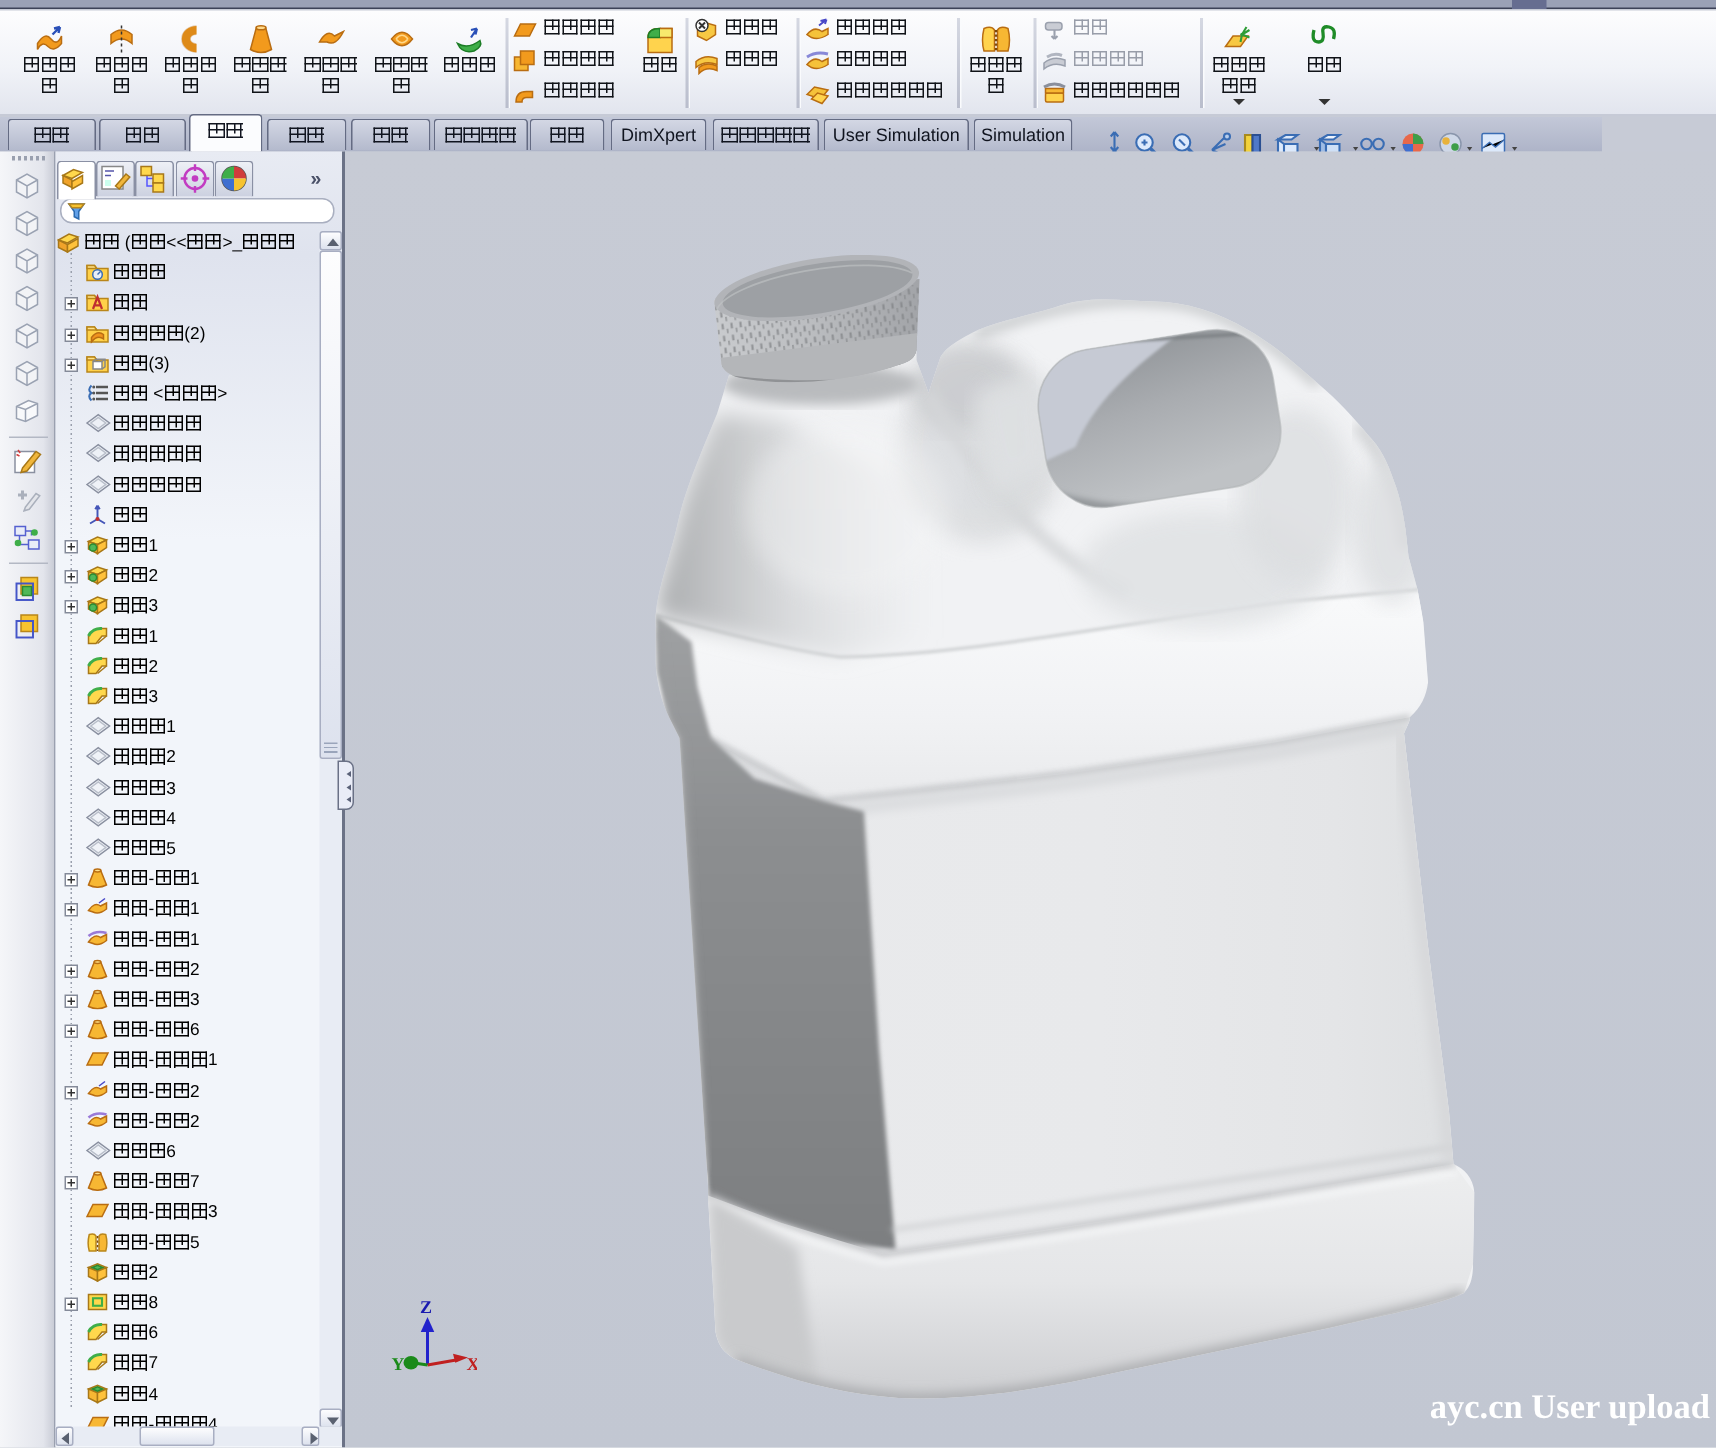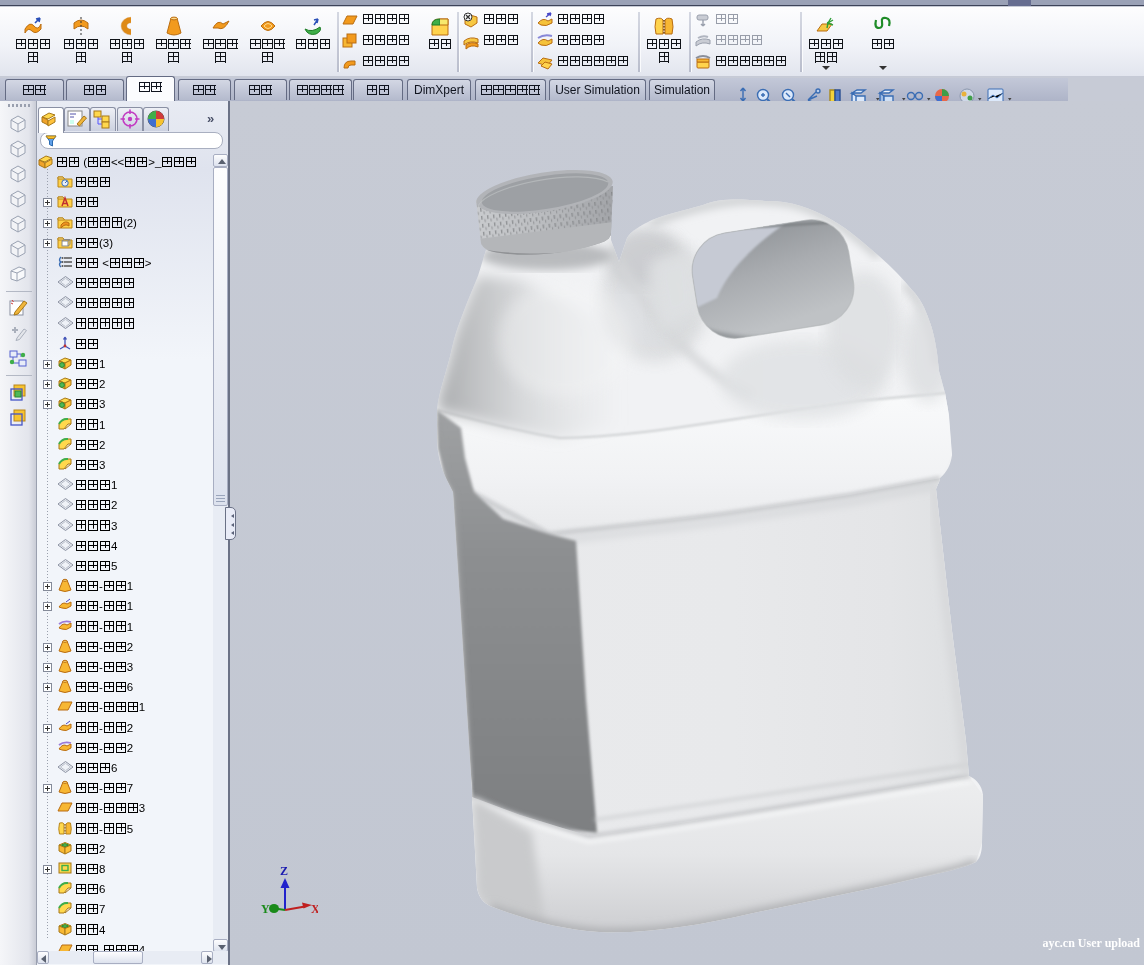--- a/index.html
+++ b/index.html
@@ -38,21 +38,21 @@
 .trow{position:absolute;left:0;width:176px;height:20px;white-space:nowrap}
 .trow .ticon{position:absolute;top:2px}
 .trow .ttext{position:absolute;top:4px}
 .pm{position:absolute;left:6px;top:6px;width:9px;height:9px;background:#fff;border:1px solid #848a99}
 .pm:before{content:"";position:absolute;left:1px;top:3px;width:5px;height:1px;background:#333}
 .pm:after{content:"";position:absolute;left:3px;top:1px;width:1px;height:5px;background:#333}
 #vscroll{position:absolute;left:176px;top:53px;width:15px;height:798px;background:#e8ecf4}
 #hscroll{position:absolute;left:0;top:850px;width:176px;height:13px;background:#e8ecf4}
 .sbtn{position:absolute;background:linear-gradient(#fdfdfe,#dde2ee);border:1px solid #a8aec2;border-radius:2px}
 .arrow{width:0;height:0;position:absolute}
-#watermark{position:absolute;right:4px;bottom:14px;font-family:"Liberation Serif",serif;font-weight:bold;font-size:12px;color:#fff}
+#watermark{position:absolute;right:4px;bottom:14px;font-family:"Liberation Serif",serif;font-weight:bold;font-size:23px;color:#fff}
 #splitter{position:absolute;left:-5px;top:406px;width:11px;height:33px;background:#e9ecf7;border:1px solid #6a7186;border-radius:0 5px 5px 0}
 </style></head><body>
 <div class="abs" id="menustrip">
     <div class="abs" style="left:1008px;top:0;width:23px;height:6px;background:#666d90"></div>
   </div>
 <div class="abs" id="ribbon">
 <div class="bigbtn" style="left:8px;width:50px">
       <div class="ic"><svg width="22" height="22" viewBox="0 0 22 22">
           <path d="M3 14 Q8 6 12 11 Q16 16 19 9 L19 14 Q14 20 10 16 Q6 12 3 18 Z" fill="#f29A1d" stroke="#b96d12"></path>
           <path d="M13 8 L18 3 M18 3 l-4 1 m4 -1 l-1 4" stroke="#2a50b8" stroke-width="1.6" fill="none"></path>

